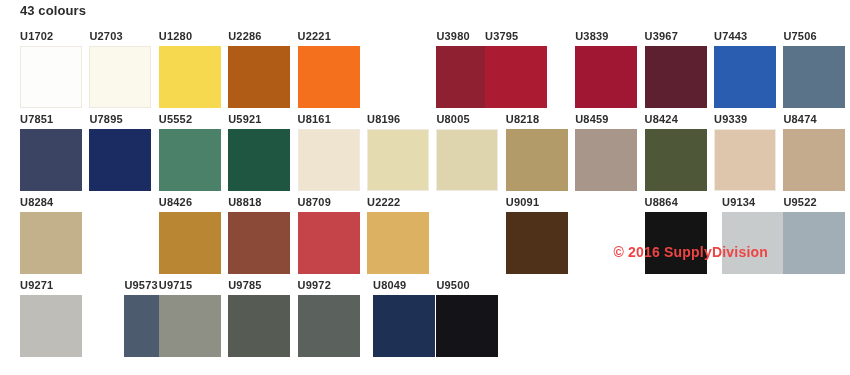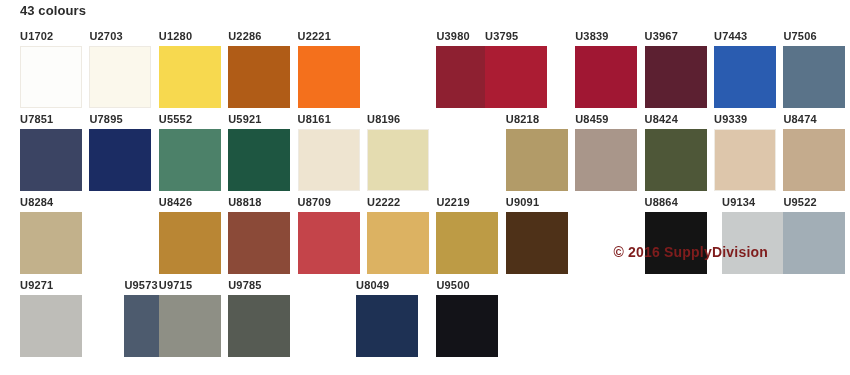--- a/index.html
+++ b/index.html
@@ -74,21 +74,21 @@
   }
   .swatch-chip.pale {
     border: 1px solid #eeeae2;
   }
   .copyright {
     position: absolute;
     right: 82px;
     bottom: 40px;
     font-size: 14px;
     font-weight: bold;
-    color: #7f1d1d;
+    color: #ef4444;
     letter-spacing: 0.2px;
     white-space: nowrap;
   }
 </style>
 </head>
 <body>
 
 <div id="page">
 
   <div class="count-heading">43 colours</div>
@@ -158,20 +158,24 @@
           <div class="swatch-chip" style="background: rgb(30, 86, 65);"></div>
         </div>
         <div class="swatch-cell" style="left: 297.6px;">
           <div class="swatch-label">U8161</div>
           <div class="swatch-chip pale" style="background: rgb(238, 228, 208);"></div>
         </div>
         <div class="swatch-cell" style="left: 367px;">
           <div class="swatch-label">U8196</div>
           <div class="swatch-chip pale" style="background: rgb(228, 220, 176);"></div>
         </div>
+        <div class="swatch-cell" style="left: 436.4px;">
+          <div class="swatch-label">U8005</div>
+          <div class="swatch-chip pale" style="background: rgb(222, 212, 174);"></div>
+        </div>
         <div class="swatch-cell" style="left: 505.8px;">
           <div class="swatch-label">U8218</div>
           <div class="swatch-chip" style="background: rgb(178, 155, 104);"></div>
         </div>
         <div class="swatch-cell" style="left: 575.2px;">
           <div class="swatch-label">U8459</div>
           <div class="swatch-chip" style="background: rgb(169, 150, 138);"></div>
         </div>
         <div class="swatch-cell" style="left: 644.6px;">
           <div class="swatch-label">U8424</div>
@@ -200,24 +204,20 @@
           <div class="swatch-chip" style="background: rgb(139, 74, 56);"></div>
         </div>
         <div class="swatch-cell" style="left: 297.6px;">
           <div class="swatch-label">U8709</div>
           <div class="swatch-chip" style="background: rgb(196, 68, 74);"></div>
         </div>
         <div class="swatch-cell" style="left: 367px;">
           <div class="swatch-label">U2222</div>
           <div class="swatch-chip" style="background: rgb(220, 178, 98);"></div>
         </div>
-        <div class="swatch-cell" style="left: 436.4px;">
-          <div class="swatch-label">U2219</div>
-          <div class="swatch-chip" style="background: rgb(189, 155, 69);"></div>
-        </div>
         <div class="swatch-cell" style="left: 505.8px;">
           <div class="swatch-label">U9091</div>
           <div class="swatch-chip" style="background: rgb(78, 49, 24);"></div>
         </div>
         <div class="swatch-cell" style="left: 644.6px;">
           <div class="swatch-label">U8864</div>
           <div class="swatch-chip" style="background: rgb(20, 20, 20);"></div>
         </div>
         <div class="swatch-cell" style="left: 714px; margin-left: 8px;">
           <div class="swatch-label">U9134</div>
@@ -238,21 +238,25 @@
           <div class="swatch-chip" style="background: rgb(77, 91, 110);"></div>
         </div>
         <div class="swatch-cell" style="left: 158.8px;">
           <div class="swatch-label">U9715</div>
           <div class="swatch-chip" style="background: rgb(142, 143, 133);"></div>
         </div>
         <div class="swatch-cell" style="left: 228.2px;">
           <div class="swatch-label">U9785</div>
           <div class="swatch-chip" style="background: rgb(86, 91, 83);"></div>
         </div>
-        <div class="swatch-cell" style="left: 356px;">
+        <div class="swatch-cell" style="left: 297.6px;">
+          <div class="swatch-label">U9972</div>
+          <div class="swatch-chip" style="background: rgb(91, 97, 92);"></div>
+        </div>
+        <div class="swatch-cell" style="left: 373px;">
           <div class="swatch-label">U8049</div>
           <div class="swatch-chip" style="background: rgb(30, 49, 84);"></div>
         </div>
         <div class="swatch-cell" style="left: 436.4px;">
           <div class="swatch-label">U9500</div>
           <div class="swatch-chip" style="background: rgb(19, 19, 24);"></div>
         </div>
       </div>
     </div>
 

